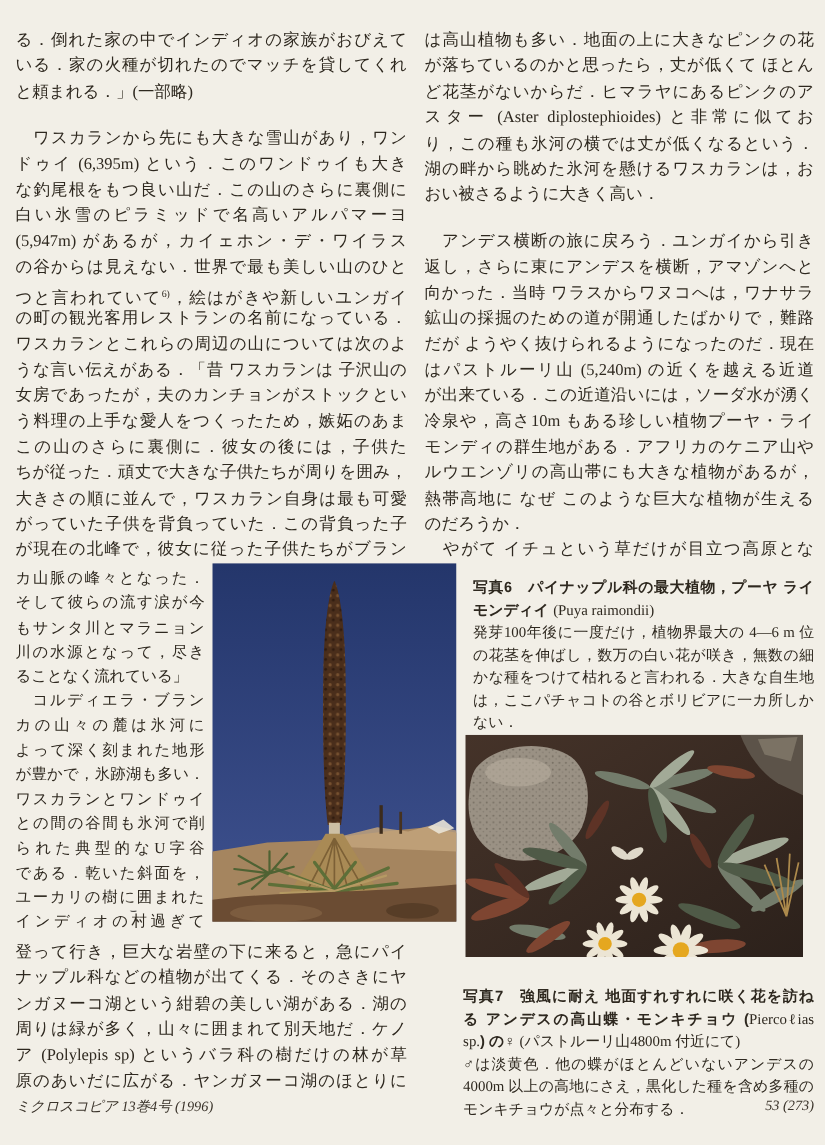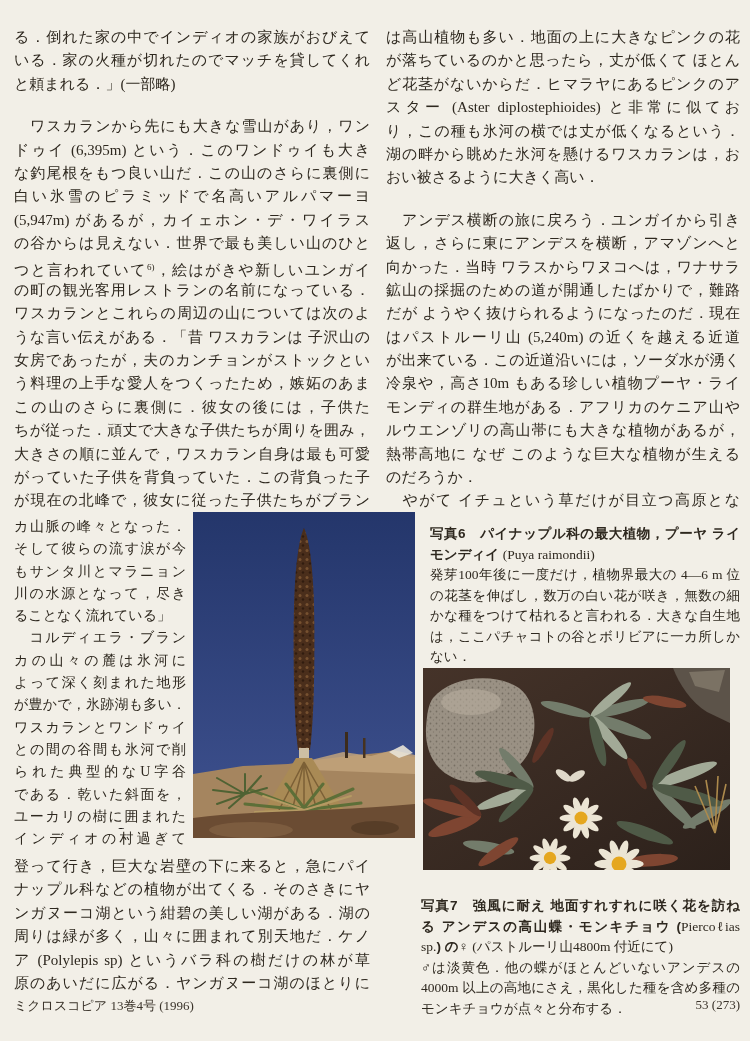--- a/index.html
+++ b/index.html
@@ -18,21 +18,21 @@
   .body-t .tline{font-size:15px;line-height:23.4px;height:23.4px;}
   .narrow-t .tline{font-size:14px;line-height:22.3px;height:22.3px;}
   .cap-t .tline{font-size:13.5px;line-height:20.5px;height:20.5px;}
   .i{}
   .g{font-family:"Liberation Sans",sans-serif;font-weight:700;}
   .sup{font-size:9px;vertical-align:5px;}
   .mk{
     position:absolute;top:-11px;font-size:12px;font-weight:600;
     transform:rotate(-10deg);color:#141210;text-align:left;line-height:12px;height:12px;
   }
-  .footer{position:absolute;font-size:13px;color:#3a332a;}
+  .footer{position:absolute;font-size:13px;color:#3a332a;font-style:italic;}
   figure{margin:0;padding:0;}
   figure svg{display:block;width:100%;height:100%;}
 </style>
 </head>
 <body style="background: rgb(242, 239, 231); color: rgb(46, 40, 31);">
 
 <div class="tblock body-t" style="left:14px;top:26px;width:356px;">
     <div class="tline"><span>る．倒れた家の中でインディオの家族がおびえて</span></div>
     <div class="tline"><span>いる．家の火種が切れたのでマッチを貸してくれ</span></div>
     <div class="tline tlast"><span>と頼まれる．」(一部略)</span></div>

